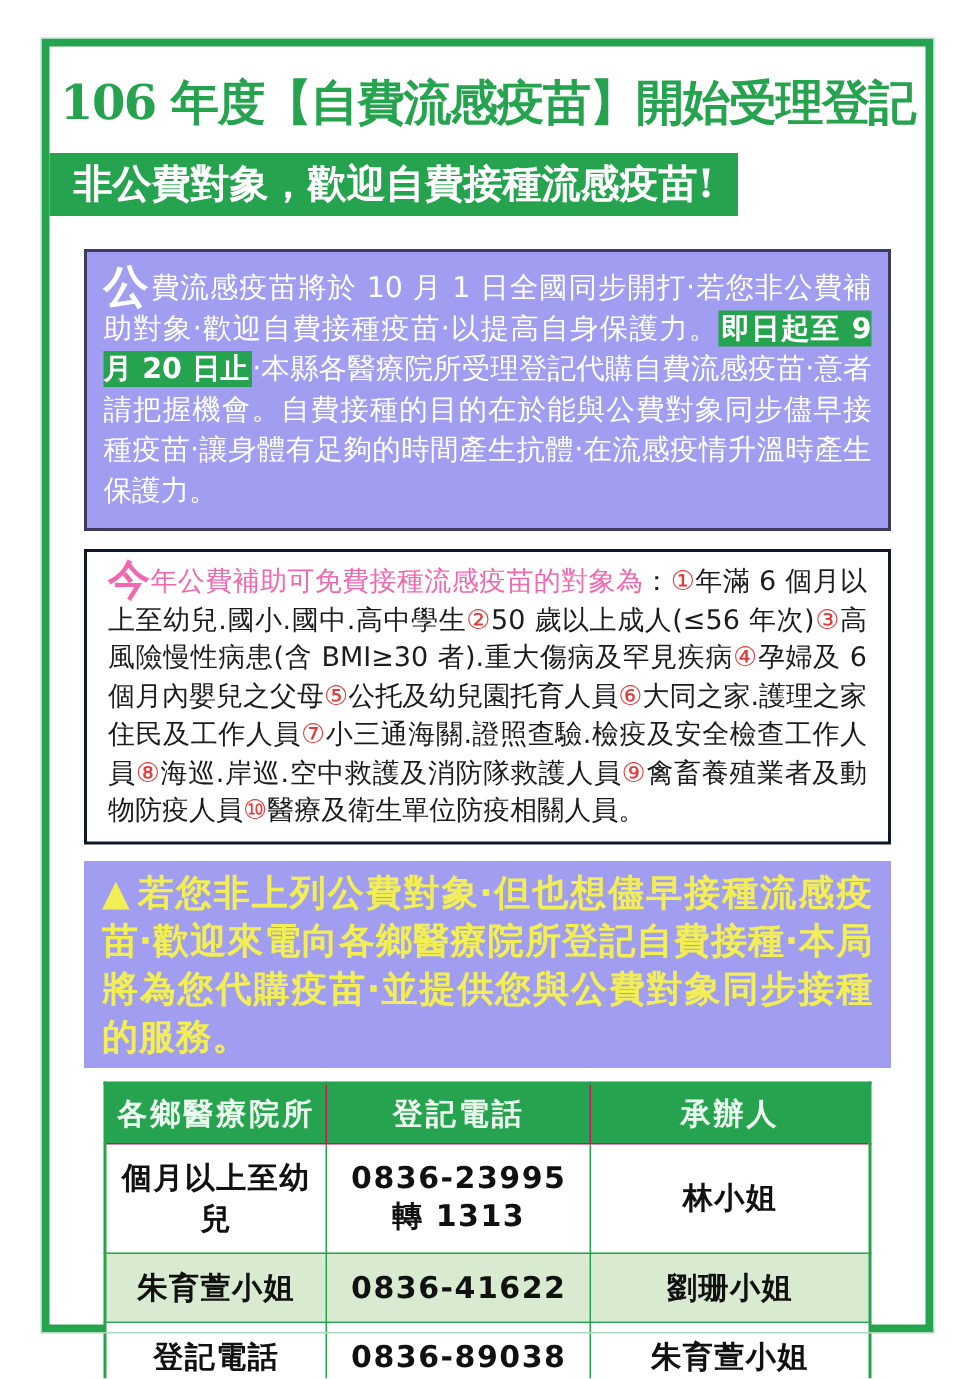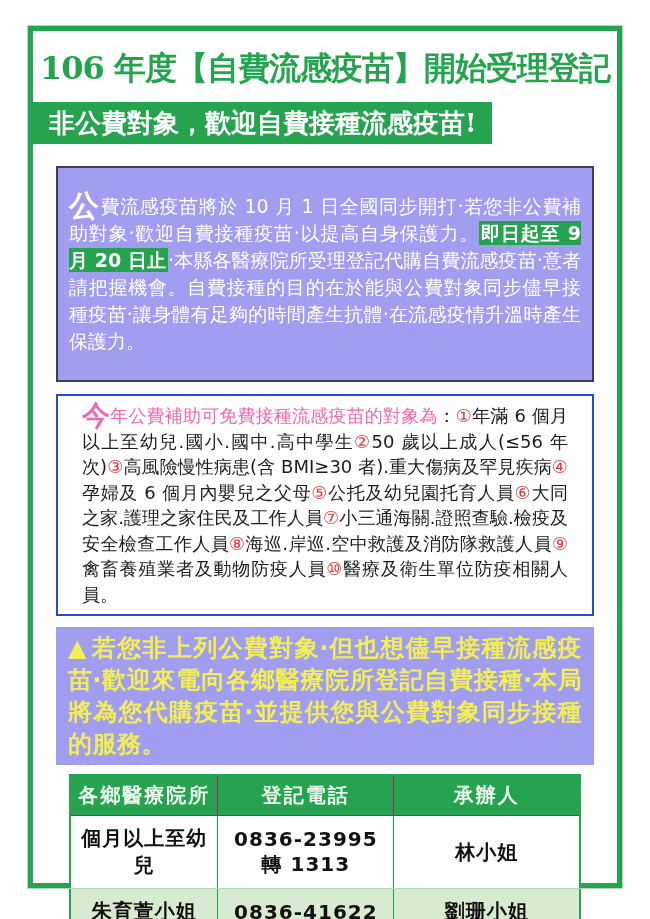--- a/index.html
+++ b/index.html
@@ -19,28 +19,28 @@
   }
   .subtitle-wrap{margin-top:12px;}
   .subtitle{
     display:inline-block;background:#26a34f;color:#ffffff;
     font-family:"DejaVu Serif","Liberation Serif",serif;
     font-size:26px;font-weight:700;padding:5px 16px;line-height:32px;
   }
   .content{padding:0 23px;}
   .notice-box{
     margin:22px 0 0 0;background:#a19df1;border:2px solid #3c3c5e;
-    color:#ffffff;font-size:19px;line-height:27px;padding:25px 11px;
+    color:#ffffff;font-size:19px;line-height:27px;padding:11px 11px;
     text-align:justify;box-sizing:border-box;
   }
   .notice-box .dropcap{font-size:30px;font-weight:700;line-height:20px;vertical-align:-3px;letter-spacing:1px;}
   .hl{background:#26a34f;color:#ffffff;font-weight:700;padding:1px 2px;}
   .elig-box{
-    margin:12px 0 0 0;background:#ffffff;border:2px solid #1d4ed8;
-    color:#1c1c1c;font-size:18px;line-height:25.5px;padding:7px 24px;
+    margin:12px 0 0 0;background:#ffffff;border:2px solid #0f172a;
+    color:#1c1c1c;font-size:18px;line-height:25.5px;padding:7px 14px;
     text-align:justify;box-sizing:border-box;
   }
   .pink{color:#f268ae;}
   .elig-box .dropcap{font-size:28px;font-weight:700;line-height:18px;vertical-align:-3px;}
   .circ{color:#e23b3c;}
   .cta-box{
     margin:11px 0 0 0;background:#a19df1;color:#f2ee55;
     font-size:24px;font-weight:700;line-height:32px;padding:5px 12px;
     text-align:justify;box-sizing:border-box;letter-spacing:0.5px;
   }

